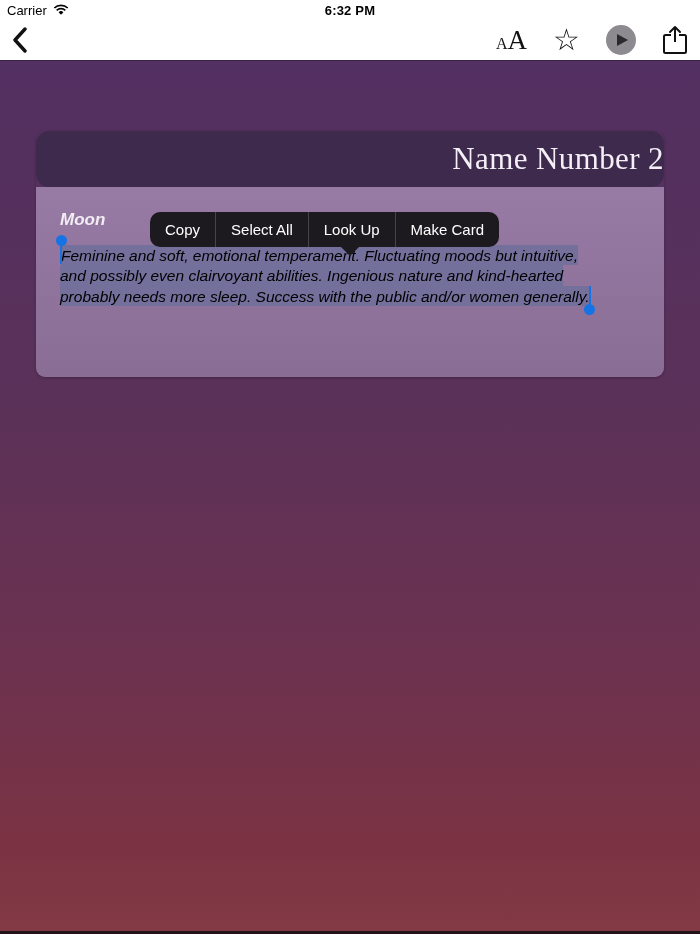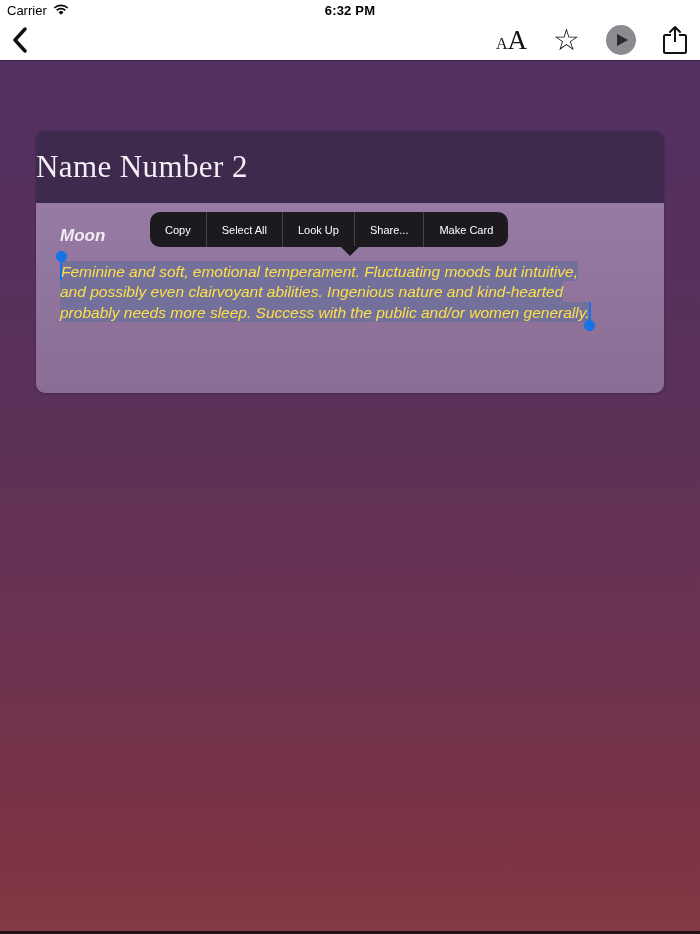--- a/index.html
+++ b/index.html
@@ -38,44 +38,44 @@
   
   .content {
     position:absolute; top:60px; left:0; width:700px; height:874px;
     background:linear-gradient(180deg,#523061 0%,#5a3159 38%,#6c3250 68%,#7b3343 90%,#833a45 100%);
     border-top:1px solid #3a2147;
   }
   .bottom-strip { position:absolute; left:0; bottom:0; width:700px; height:3px; background:#231318; }
 
   
   .card { position:absolute; left:36px; top:70px; width:628px; border-radius:9px; overflow:hidden; box-shadow:0 1px 3px rgba(0,0,0,0.25); }
-  .card-header { height:72px; background:#3e2a4d; display:flex; align-items:center; justify-content:flex-start; }
+  .card-header { height:56px; background:#3e2a4d; display:flex; align-items:center; justify-content:flex-end;border-radius:13px; }
   .card-title { font-family:"Liberation Serif", serif; font-size:31px; color:#f5eff7; letter-spacing:0.4px; font-weight:500; }
   .card-body { height:190px; background:linear-gradient(180deg,#987ba5 0%,#8a6d94 100%); padding:23px 24px 0 24px;font-style:italic; }
   .section-label { font-size:17px; font-weight:700; color:#f2ecf3; margin-bottom:15px; }
 
-  .paragraph { position:relative; width:580px; font-size:15.5px; line-height:20.5px; color:#fde047; }
+  .paragraph { position:relative; width:580px; font-size:15.5px; line-height:20.5px; color:#000000; }
   .para-line { white-space:nowrap; }
   .hl { background:#73709c; padding:1.5px 0 2px 0; }
 
   .caret { display:inline-block; position:relative; width:2px; height:19px; background:#1673e6; vertical-align:-4px; }
   .caret::after { content:""; position:absolute; left:-4.5px; width:11px; height:11px; border-radius:50%; background:#1673e6; }
   .caret-start { margin-right:-1px; }
   .caret-start::after { top:-10px; }
   .caret-end { margin-left:-1px; }
   .caret-end::after { bottom:-10px; }
 
   
   .context-menu {
     position:absolute; left:150px; top:151px; height:35px;
     background:#1d1a1f; border-radius:10px; display:flex; align-items:stretch;
   }
   .menu-item {
     background:none; border:none; color:#fff; font-family:"Liberation Sans", sans-serif;
-    font-size:11px; padding:0 15px; display:flex; align-items:center; cursor:pointer; white-space:nowrap;
+    font-size:15px; padding:0 15px; display:flex; align-items:center; cursor:pointer; white-space:nowrap;
   }
   .menu-item + .menu-item { border-left:1px solid #47434a; }
   .menu-arrow {
     position:absolute; top:34px; left:190px; width:0; height:0;
     border-left:10px solid transparent; border-right:10px solid transparent; border-top:10px solid #1d1a1f;
   }
 </style>
 </head>
 <body>
 
@@ -140,21 +140,20 @@
           <div class="para-line"><span class="hl">and possibly even clairvoyant abilities. Ingenious nature and kind-hearted</span></div>
           <div class="para-line"><span class="hl">probably needs more sleep. Success with the public and/or women generally.</span><span class="caret caret-end"></span></div>
         </div>
       </div>
     </div>
 
     <div class="context-menu">
       <button class="menu-item">Copy</button>
       <button class="menu-item">Select All</button>
       <button class="menu-item">Look Up</button>
-      <button class="menu-item">Share...</button>
       <button class="menu-item">Make Card</button>
       <div class="menu-arrow"></div>
     </div>
 
   </div>
 
   <div class="bottom-strip"></div>
 </div>
 
 </body></html>

